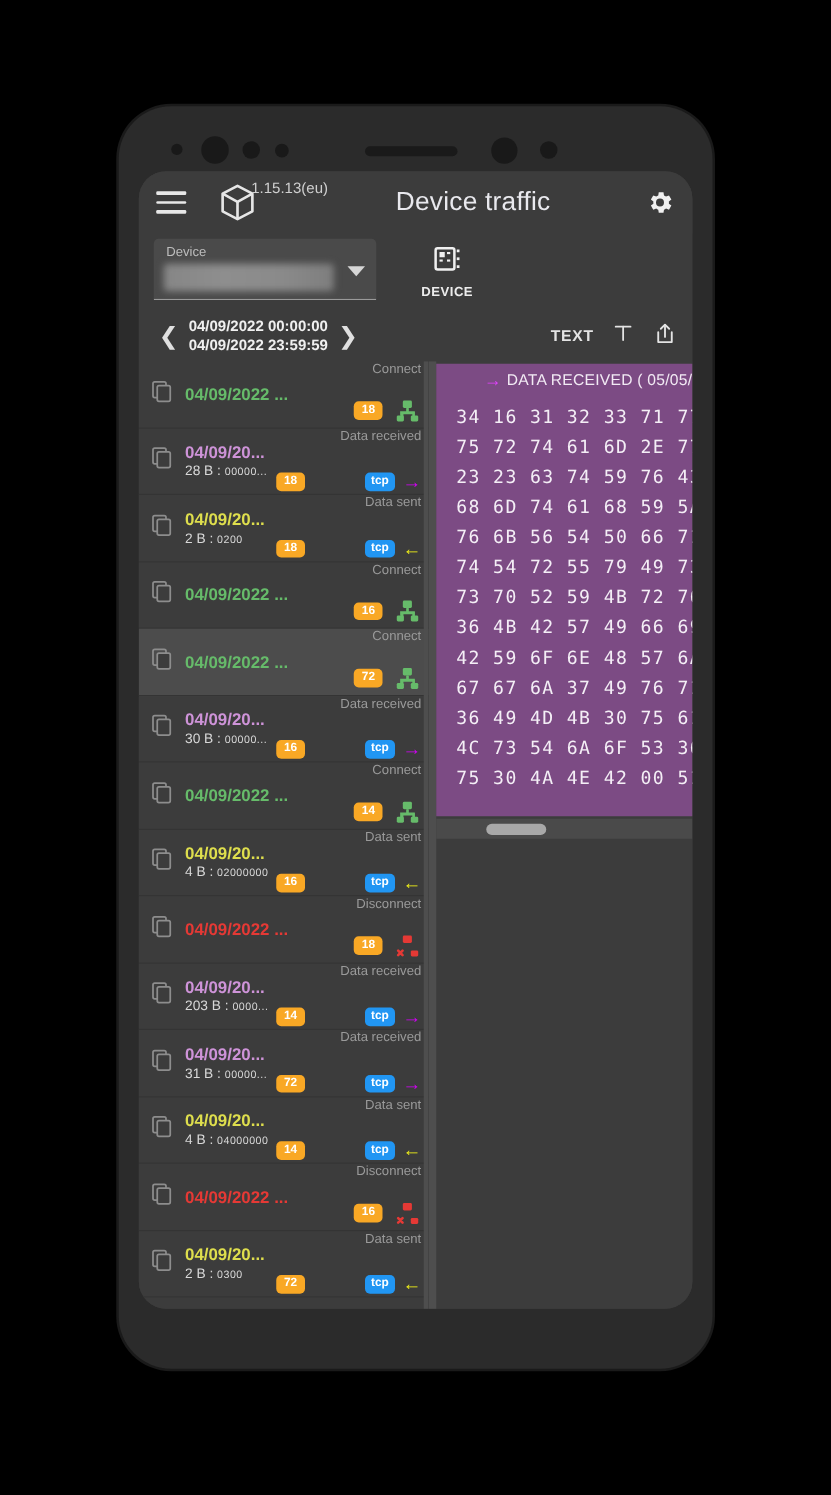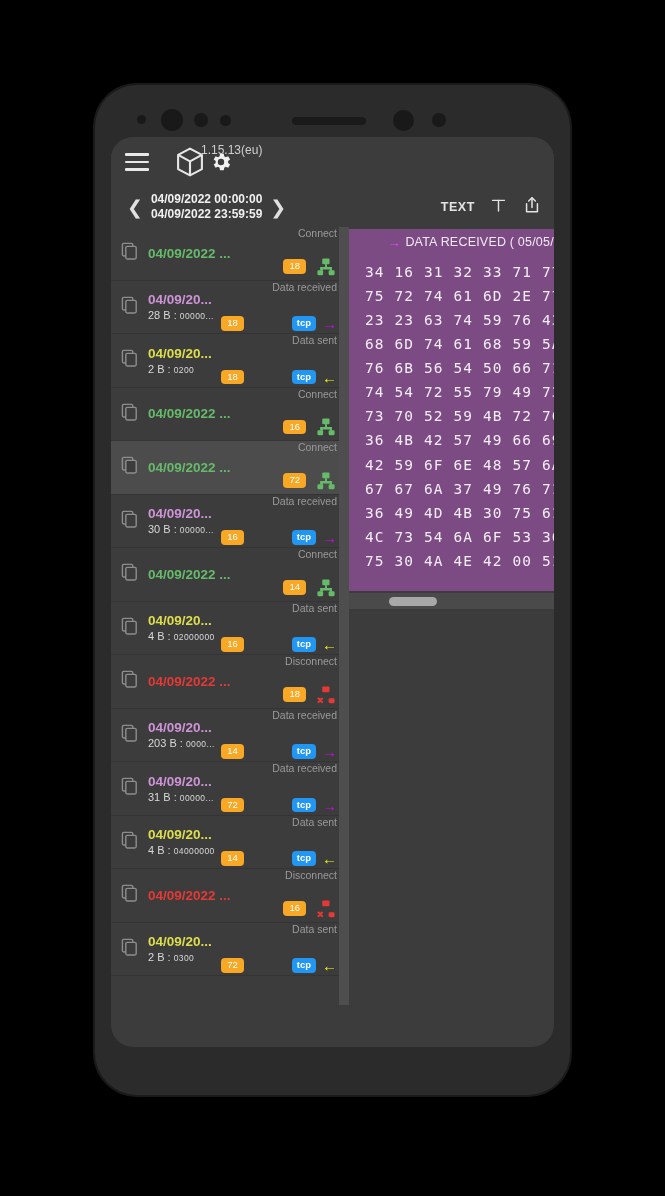--- a/index.html
+++ b/index.html
@@ -244,21 +244,21 @@
     font-size: 10.5px;
     color: #9a9a9a;
     white-space: nowrap;
     margin-bottom: 3px;
   }
   .row-badges { display: flex; align-items: center; gap: 5px; }
   .badge-num {
     background: #f9a825;
     color: #ffffff;
     font-size: 9.5px;
-    font-weight: normal;
+    font-weight: bold;
     border-radius: 4px;
     padding: 2px 6px;
     line-height: 1.15;
   }
   .badge-proto {
     background: #2196f3;
     color: #ffffff;
     font-size: 9.5px;
     font-weight: bold;
     border-radius: 4px;
@@ -359,28 +359,53 @@
 
       <div id="app-logo-wrap">
         <svg width="34" height="34" viewBox="0 0 24 24" fill="none" stroke="#e6e6e6" stroke-width="1.5" stroke-linejoin="round">
           <path d="M12 2.6 20.4 7v10L12 21.4 3.6 17V7Z"></path>
           <path d="M3.6 7 12 11.6 20.4 7"></path>
           <path d="M12 11.6V21.4"></path>
         </svg>
         <div id="version-label">1.15.13(eu)</div>
       </div>
 
+      <div id="app-title">Device traffic</div>
 
       <div id="settings-icon">
         <svg width="24" height="24" viewBox="0 0 24 24" fill="#f0f0f0">
           <path d="M19.1 12.9a7.6 7.6 0 0 0 0-1.8l2-1.5-1.9-3.3-2.4.9a7.4 7.4 0 0 0-1.6-.9l-.4-2.5H11l-.4 2.5c-.6.2-1.1.5-1.6.9l-2.4-.9-1.9 3.3 2 1.5a7.6 7.6 0 0 0 0 1.8l-2 1.5 1.9 3.3 2.4-.9c.5.4 1 .7 1.6.9l.4 2.5h3.8l.4-2.5c.6-.2 1.1-.5 1.6-.9l2.4.9 1.9-3.3ZM12 15.2a3.2 3.2 0 1 1 0-6.4 3.2 3.2 0 0 1 0 6.4Z"></path>
         </svg>
       </div>
     </div>
 
+    <div id="toolbar-row">
+
+      <div id="device-select">
+        <div id="device-select-label">Device</div>
+        <div id="device-select-value"></div>
+        <div id="device-select-caret"></div>
+      </div>
+
+      <div id="device-button">
+        <span>
+          <svg width="24" height="24" viewBox="0 0 24 24" fill="none">
+            <rect x="2.5" y="3.5" width="15" height="17" rx="1.6" stroke="#f0f0f0" stroke-width="2"></rect>
+            <rect x="5.6" y="6.6" width="4.2" height="4.2" fill="#f0f0f0"></rect>
+            <rect x="11.6" y="6.6" width="2.6" height="1.7" fill="#f0f0f0"></rect>
+            <rect x="5.6" y="12.6" width="2.6" height="1.7" fill="#f0f0f0"></rect>
+            <rect x="11.6" y="12.6" width="2.6" height="1.7" fill="#f0f0f0"></rect>
+            <rect x="19.4" y="4.6" width="2.2" height="2.2" fill="#f0f0f0"></rect>
+            <rect x="19.4" y="10.9" width="2.2" height="2.2" fill="#f0f0f0"></rect>
+            <rect x="19.4" y="17.2" width="2.2" height="2.2" fill="#f0f0f0"></rect>
+          </svg>
+        </span>
+        <div id="device-button-label">DEVICE</div>
+      </div>
+    </div>
 
     <div id="daterange-bar">
       <div class="nav-chevron">❮</div>
       <div id="daterange-text">
         <span>04/09/2022 00:00:00</span>
         <span>04/09/2022 23:59:59</span>
       </div>
       <div class="nav-chevron">❯</div>
 
       <div id="daterange-spacer"></div>

